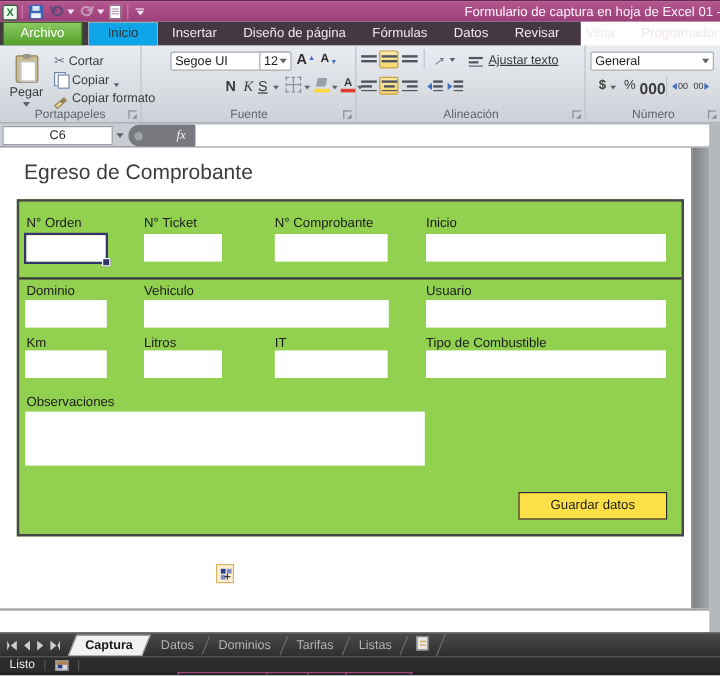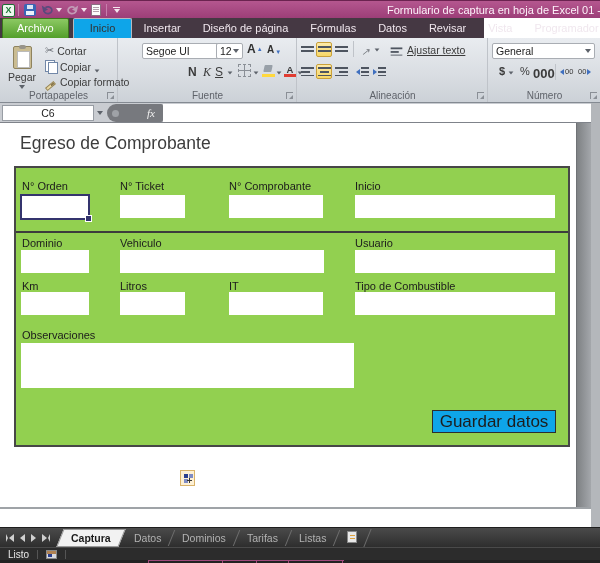--- a/index.html
+++ b/index.html
@@ -85,21 +85,21 @@
   #sheet { left:0; top:123px; width:591px; height:384px; background:#fff; }
   #form-title { position:absolute; left:20px; top:10px; font-size:17.5px; color:#3d3d3d; }
   #panel { position:absolute; left:14px; top:43px; width:556px; height:281px; background:#92d050; border:2px solid #474747; }
   .flabel { position:absolute; font-size:11px; color:#1c1c1c; white-space:nowrap; }
   .ffield { position:absolute; height:23px; background:#fff; border:none; outline:none; font-size:11px; padding:0 3px; }
   #active-cell { position:absolute; left:4px; top:26px; width:70px; height:26px; background:#fff; border:2px solid #34346d; }
   #active-cell::after { content:""; position:absolute; right:-4px; bottom:-4px; width:5px; height:5px; background:#34346d; border:1px solid #fff; }
   #active-cell input { width:100%; height:100%; border:none; outline:none; font-size:11px; padding:0 2px; }
   #panel-sep { position:absolute; left:0; right:0; top:63px; height:2px; background:#3c3c3c; }
   #obs-area { position:absolute; left:5px; top:175px; width:333px; height:45px; background:#fff; border:none; outline:none; resize:none; font-size:11px; padding:2px 3px; font-family:"Liberation Sans",sans-serif; }
-  #save-btn { position:absolute; left:416px; top:242px; width:124px; height:23px; background:#0ea5e9; border:1px solid #2e2e2e; font-size:17px; color:#1d1d1d; text-align:center; line-height:21px; }
+  #save-btn { position:absolute; left:416px; top:242px; width:124px; height:23px; background:#fde047; border:1px solid #2e2e2e; font-size:11px; color:#1d1d1d; text-align:center; line-height:21px; }
   #smart-tag { position:absolute; left:180px; top:347px; width:15px; height:16px; background:#fdf0d5; border:1px solid #d9b36a; }
   #smart-tag i { position:absolute; left:3px; top:3px; width:4px; height:4px; background:#2a3f8f; box-shadow:5px 0 0 #7e8bc4, 0 5px 0 #7e8bc4; }
   #smart-tag::after { content:""; position:absolute; right:2px; bottom:2px; width:5px; height:5px; background:linear-gradient(#333,#333),linear-gradient(#333,#333); background-size:1px 5px,5px 1px; background-position:center,center; background-repeat:no-repeat; }
 
   #vscroll { left:576px; top:123px; width:15px; height:384px; background:linear-gradient(to right,#7e8184,#a4a7ab); border-left:1px solid #6f7276; }
   #right-edge { left:591px; top:103px; width:9px; height:424px; background:#b4b7bb; }
   #hline { left:0; top:507px; width:591px; height:2px; background:#9fa3a7; }
   #below-sheet { left:0; top:509px; width:591px; height:18px; background:#fff; }
 
   

